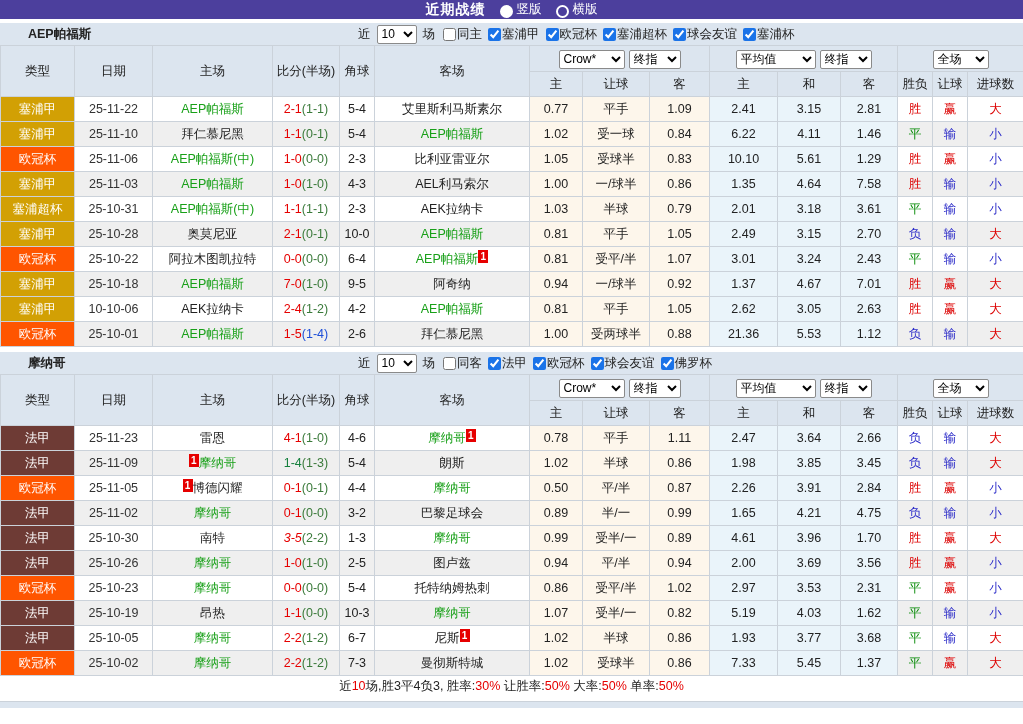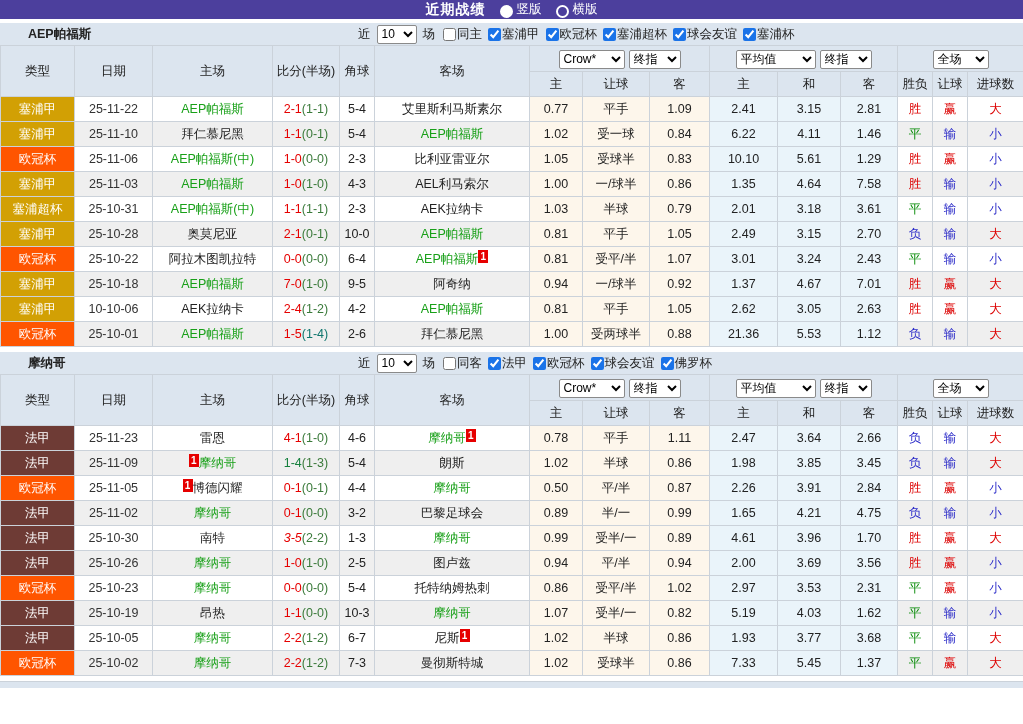--- a/index.html
+++ b/index.html
@@ -280,21 +280,21 @@
           <td class="avg">3.05</td>
           <td class="avg">2.63</td>
           <td class="res" style="color: rgb(221, 0, 0);">胜</td>
           <td class="res" style="color: rgb(221, 0, 0);">赢</td>
           <td class="res" style="color: rgb(221, 0, 0);">大</td>
         </tr>
         <tr class="alt">
           <td class="league" style="background: rgb(255, 85, 0);">欧冠杯</td>
           <td class="date">25-10-01</td>
           <td class="team"><span style="color: rgb(24, 160, 24);">AEP帕福斯</span></td>
-          <td class="score"><span style="color: rgb(230, 0, 0);">1-5</span><span style="color: #0f766e;">(1-4)</span></td>
+          <td class="score"><span style="color: rgb(230, 0, 0);">1-5</span><span style="color: #1d4ed8;">(1-4)</span></td>
           <td class="corner">2-6</td>
           <td class="team"><span>拜仁慕尼黑</span></td>
           <td class="crow">1.00</td>
           <td class="crow">受两球半</td>
           <td class="crow">0.88</td>
           <td class="avg">21.36</td>
           <td class="avg">5.53</td>
           <td class="avg">1.12</td>
           <td class="res" style="color: rgb(42, 42, 200);">负</td>
           <td class="res" style="color: rgb(42, 42, 200);">输</td>
@@ -540,15 +540,16 @@
           <td class="crow">0.86</td>
           <td class="avg">7.33</td>
           <td class="avg">5.45</td>
           <td class="avg">1.37</td>
           <td class="res" style="color: rgb(0, 136, 0);">平</td>
           <td class="res" style="color: rgb(221, 0, 0);">赢</td>
           <td class="res" style="color: rgb(221, 0, 0);">大</td>
         </tr>
       </tbody>
     </table>
+    <div class="summary"><span>近</span><span style="color: rgb(230, 0, 0);">10</span><span>场,胜3平4负3, 胜率:</span><span style="color: rgb(230, 0, 0);">30%</span><span> 让胜率:</span><span style="color: rgb(230, 0, 0);">50%</span><span> 大率:</span><span style="color: rgb(230, 0, 0);">50%</span><span> 单率:</span><span style="color: rgb(230, 0, 0);">50%</span></div>
   </div>
 
 <div class="bottom-strip"></div>
 
 </body></html>

